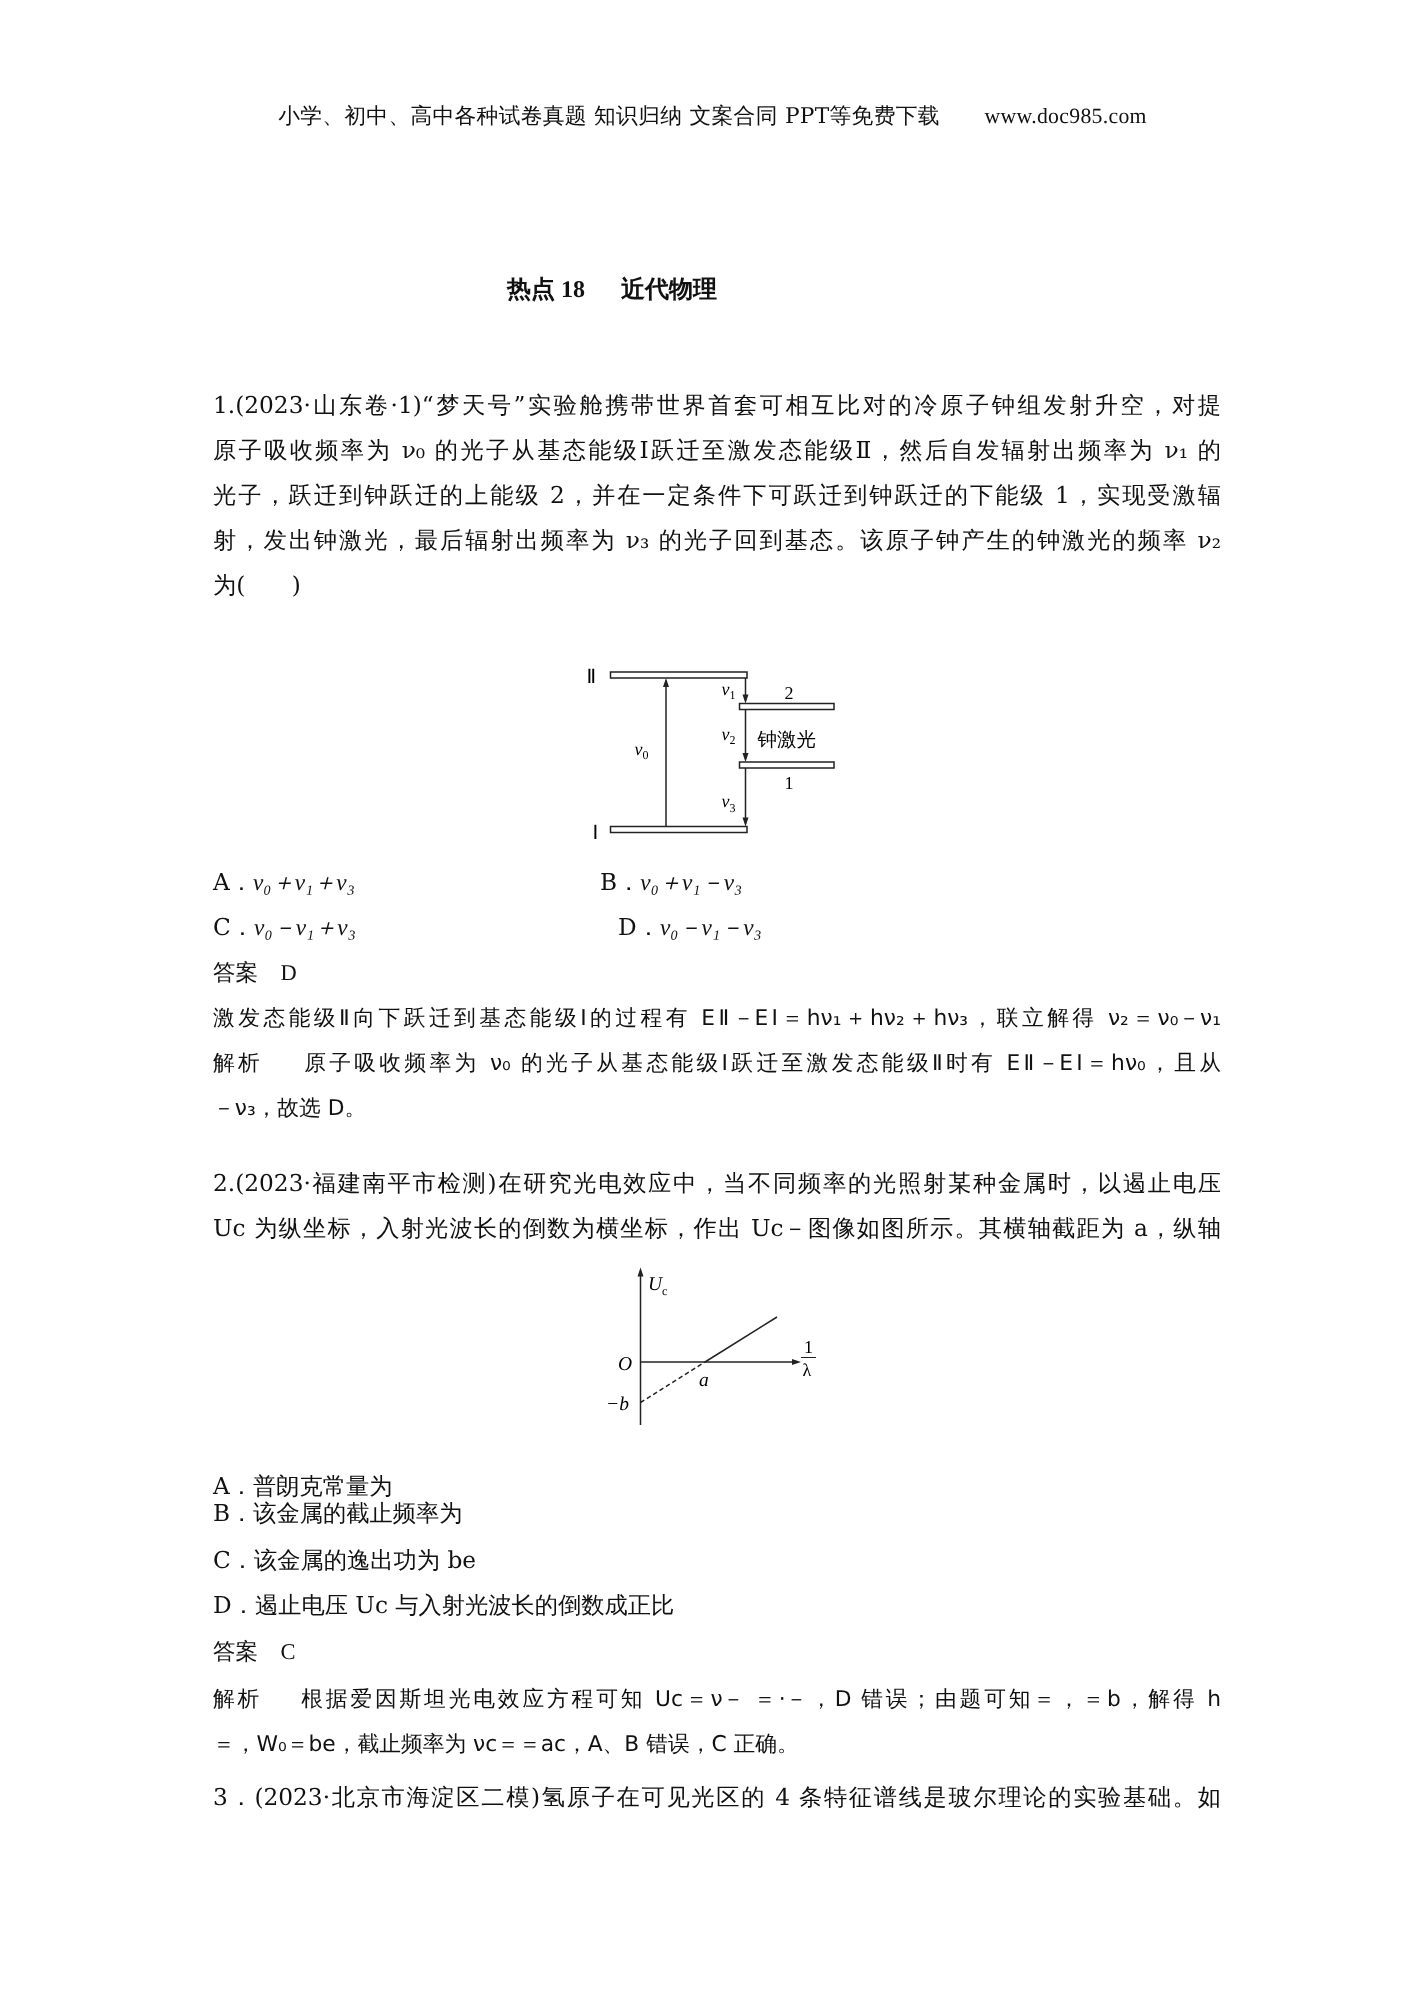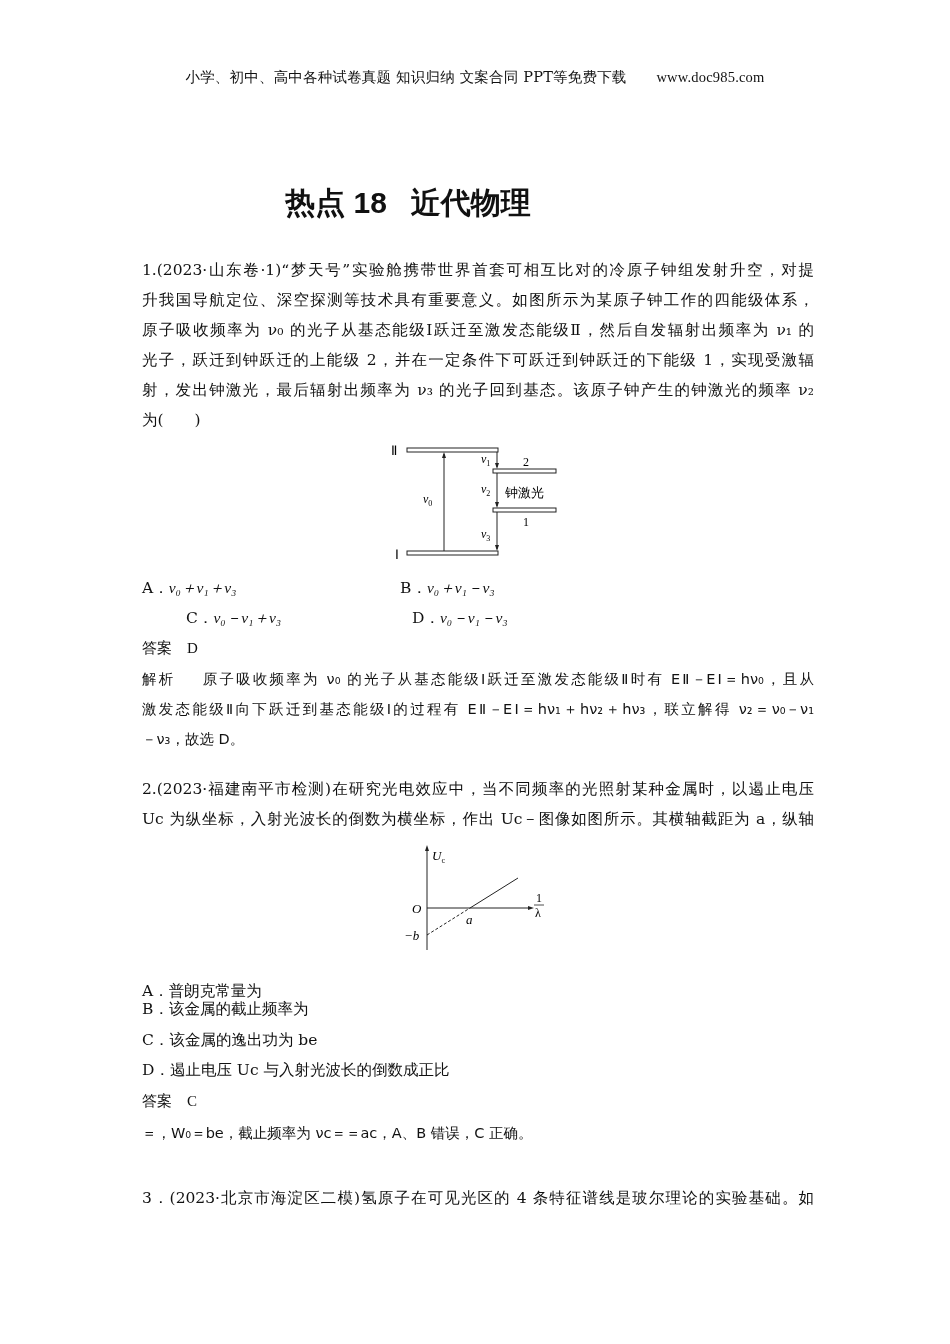--- a/index.html
+++ b/index.html
@@ -2,21 +2,21 @@
 <html><head>
 <meta charset="utf-8">
 <style>
   html, body { margin: 0; padding: 0; background: #ffffff; }
   body { width: 950px; height: 1344px; position: relative; overflow: hidden;
          font-family: "DejaVu Serif", "Liberation Serif", serif; color: #111; }
   .header { position: absolute; top: 68px; left: 0; width: 950px; text-align: center;
             font-size: 14.5px; letter-spacing: 0.2px; }
   .header .url { margin-left: 25px; font-family: "Liberation Serif", serif; text-align: center; }
   .title { position: absolute; top: 183px; left: 0; width: 816px; text-align: center;
-           font-size: 30px; font-weight: bold; font-family: Liberation Sans, sans-serif; }
+           font-size: 16px; font-weight: bold; font-family: Liberation Serif, serif; }
   .title .gap { display: inline-block; width: 24px; }
   .para { position: absolute; left: 142px; width: 672px; font-size: 15.5px; line-height: 30px; }
   .line { height: 30px; white-space: nowrap; text-align: justify; text-align-last: justify; }
   .line.last { text-align-last: left; }
   i { font-family: "Liberation Serif", serif; font-style: italic; }
   .opt { position: absolute; font-size: 15.5px; white-space: nowrap; }
   .sans { font-family: Liberation Serif, serif; font-size: 15px; }
   svg text { font-family: "Liberation Serif", serif; }
 </style>
 </head>
@@ -26,21 +26,20 @@
   <span>小学、初中、高中各种试卷真题  知识归纳  文案合同  PPT等免费下载</span>
   <span class="url">www.doc985.com</span>
 </div>
 
 <div class="title">
   <span>热点 18</span><span class="gap"></span><span>近代物理</span>
 </div>
 
 <div class="para" style="top:255px;">
   <div class="line">1.(2023·山东卷·1)“梦天号”实验舱携带世界首套可相互比对的冷原子钟组发射升空，对提</div>
-  <div class="line">升我国导航定位、深空探测等技术具有重要意义。如图所示为某原子钟工作的四能级体系，</div>
   <div class="line">原子吸收频率为 ν₀ 的光子从基态能级Ⅰ跃迁至激发态能级Ⅱ，然后自发辐射出频率为 ν₁ 的</div>
   <div class="line">光子，跃迁到钟跃迁的上能级 2，并在一定条件下可跃迁到钟跃迁的下能级 1，实现受激辐</div>
   <div class="line">射，发出钟激光，最后辐射出频率为 ν₃ 的光子回到基态。该原子钟产生的钟激光的频率 ν₂</div>
   <div class="line last">为(　　)</div>
 </div>
 
 <svg style="position:absolute;left:385px;top:438px;" width="180" height="125" viewBox="0 0 180 125">
   <g fill="none" stroke="#222" stroke-width="1">
     <rect x="22" y="10" width="91" height="4"></rect>
     <rect x="108" y="31" width="63" height="4"></rect>
@@ -67,34 +66,34 @@
   <text x="138" y="88" font-size="12">1</text>
   <text x="120" y="59" font-size="13" style="font-family:'DejaVu Sans',sans-serif;">钟激光</text>
 </svg>
 
 <div class="opt" style="left:142px;top:578px;">
   <span>A．</span><i>ν₀＋ν₁＋ν₃</i>
 </div>
 <div class="opt" style="left:400px;top:578px;">
   <span>B．</span><i>ν₀＋ν₁－ν₃</i>
 </div>
-<div class="opt" style="left:142px;top:608px;margin-left:44px;">
+<div class="opt" style="left:142px;top:608px;">
   <span>C．</span><i>ν₀－ν₁＋ν₃</i>
 </div>
 <div class="opt" style="left:412px;top:608px;">
   <span>D．</span><i>ν₀－ν₁－ν₃</i>
 </div>
 
 <div class="opt sans" style="left:142px;top:639px;">
   <span>答案</span>&nbsp;&nbsp;&nbsp;&nbsp;<span>D</span>
 </div>
 
 <div class="para" style="top:664px;">
+  <div class="line" style="font-family:'DejaVu Sans',sans-serif;font-size:14.5px;">激发态能级Ⅱ向下跃迁到基态能级Ⅰ的过程有 EⅡ－EⅠ＝hν₁＋hν₂＋hν₃，联立解得 ν₂＝ν₀－ν₁</div>
   <div class="line" style="font-family:'DejaVu Sans',sans-serif;font-size:14.5px;"><span>解析</span>&nbsp;&nbsp;&nbsp;&nbsp;<span>原子吸收频率为 ν₀ 的光子从基态能级Ⅰ跃迁至激发态能级Ⅱ时有 EⅡ－EⅠ＝hν₀，且从</span></div>
-  <div class="line" style="font-family:'DejaVu Sans',sans-serif;font-size:14.5px;">激发态能级Ⅱ向下跃迁到基态能级Ⅰ的过程有 EⅡ－EⅠ＝hν₁＋hν₂＋hν₃，联立解得 ν₂＝ν₀－ν₁</div>
   <div class="line last" style="font-family:'DejaVu Sans',sans-serif;font-size:14.5px;">－ν₃，故选 D。</div>
 </div>
 
 <div class="para" style="top:755px;margin-top:19px;">
   <div class="line">2.(2023·福建南平市检测)在研究光电效应中，当不同频率的光照射某种金属时，以遏止电压</div>
   <div class="line">Uc 为纵坐标，入射光波长的倒数为横坐标，作出 Uc－图像如图所示。其横轴截距为 a，纵轴</div>
 </div>
 
 <svg style="position:absolute;left:392px;top:842px;" width="165" height="112" viewBox="0 0 165 112">
   <g stroke="#222" stroke-width="1" fill="none">
@@ -127,18 +126,19 @@
 </div>
 <div class="opt" style="left:142px;top:1060px;text-align:right;">
   <span>D．</span><span>遏止电压 Uc 与入射光波长的倒数成正比</span>
 </div>
 
 <div class="opt sans" style="left:142px;top:1092px;">
   <span>答案</span>&nbsp;&nbsp;&nbsp;&nbsp;<span>C</span>
 </div>
 
 <div class="para" style="top:1118px;">
+  <div class="line" style="font-family:'DejaVu Sans',sans-serif;font-size:14.5px;"><span>解析</span>&nbsp;&nbsp;&nbsp;&nbsp;<span>根据爱因斯坦光电效应方程可知 Uc＝ν－ ＝·－，D 错误；由题可知＝，＝b，解得 h</span></div>
   <div class="line last" style="font-family:'DejaVu Sans',sans-serif;font-size:14.5px;">＝，W₀＝be，截止频率为 νc＝＝ac，A、B 错误，C 正确。</div>
 </div>
 
 <div class="para" style="top:1183px;">
   <div class="line">3．(2023·北京市海淀区二模)氢原子在可见光区的 4 条特征谱线是玻尔理论的实验基础。如</div>
 </div>
 
 </body></html>

